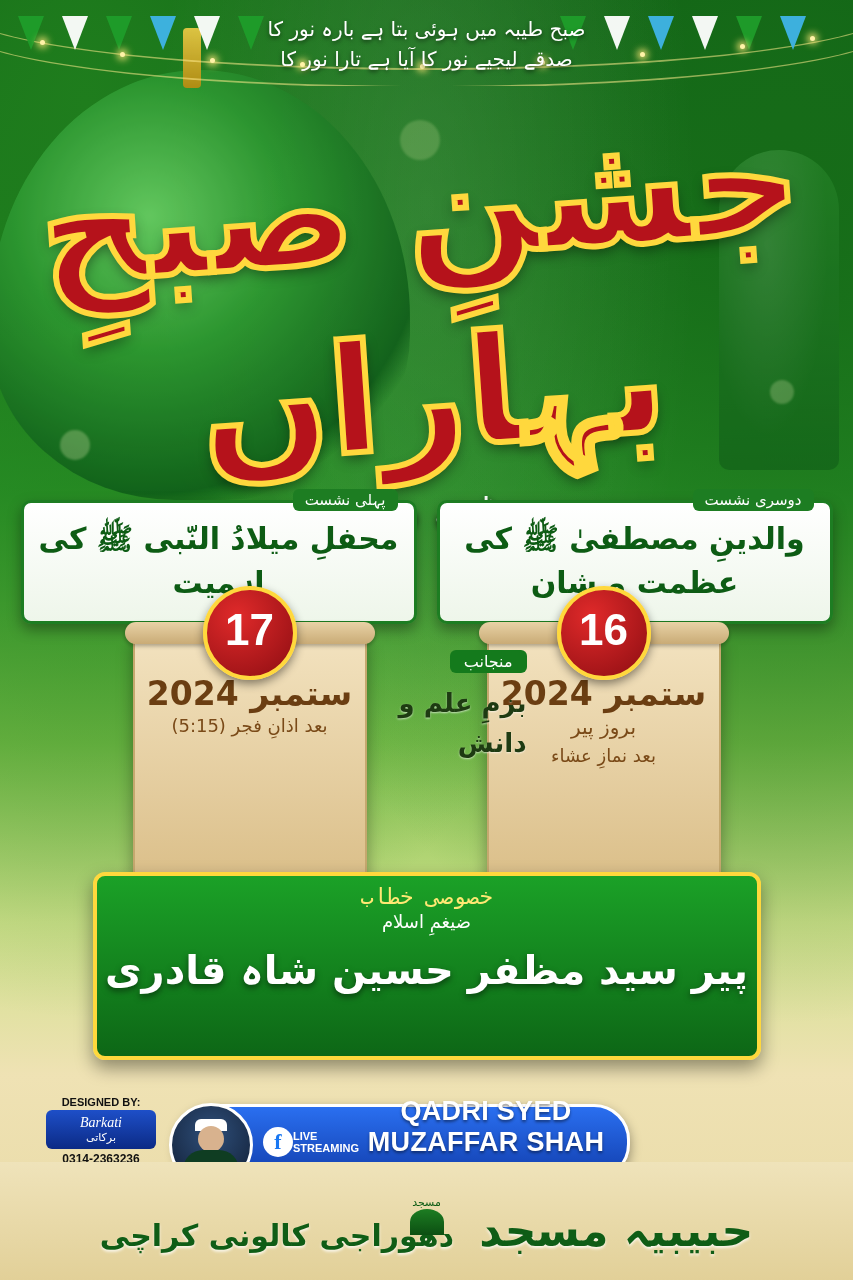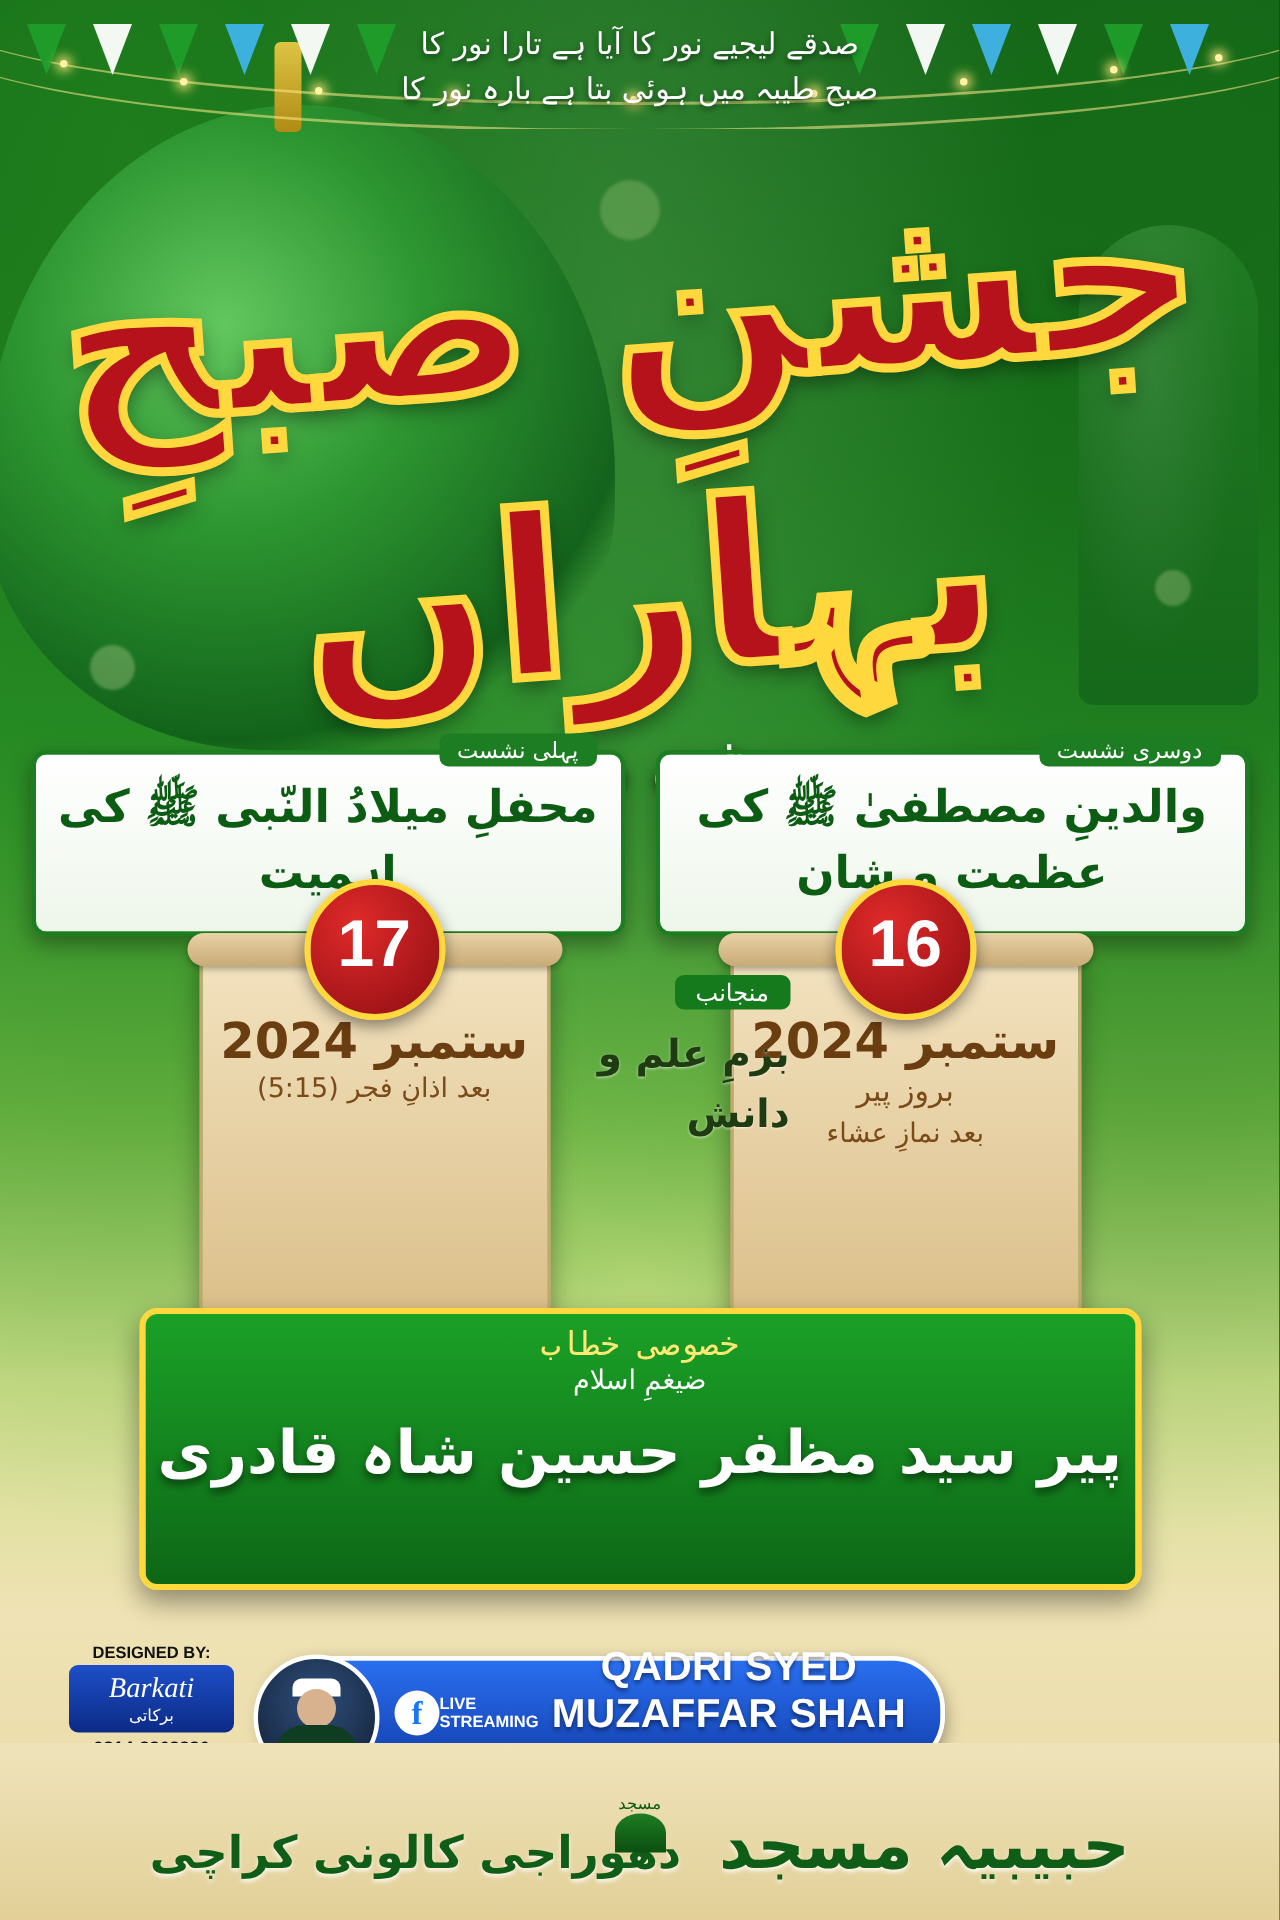--- a/index.html
+++ b/index.html
@@ -170,21 +170,21 @@
 
   
   .designer{
     position:absolute;left:46px;top:1096px;width:110px;text-align:center;
   }
   .designer .dby{font-size:11px;font-weight:bold;color:#111;}
   .designer .card{
     background:linear-gradient(to bottom,#1e4fc8,#0b2a85);
     border-radius:6px;color:#fff;padding:5px 2px;margin-top:2px;
   }
-  .designer .brand{font-family:"Liberation Serif",serif;font-style:italic;font-size:19px;}
+  .designer .brand{font-family:"Liberation Serif",serif;font-style:italic;font-size:14px;}
   .designer .brand-ur{font-size:11px;font-family:"DejaVu Sans",sans-serif;}
   .designer .phone{font-size:12px;font-weight:bold;color:#111;margin-top:3px;}
 
   
   .livebar{
     position:absolute;left:176px;top:1104px;width:448px;height:70px;
     background:linear-gradient(to bottom,#2a6ff0,#123fae);
     border:3px solid #ffffff;border-radius:36px;
     box-shadow:0 5px 12px rgba(0,0,0,.4);
     display:flex;align-items:center;
@@ -266,22 +266,22 @@
     <div class="lamp" style="left:640px;top:52px;"></div>
     <div class="lamp" style="left:740px;top:44px;"></div>
     <div class="lamp" style="left:810px;top:36px;"></div>
   </div>
 
   <div class="bokeh" style="left:60px;top:430px;width:30px;height:30px;background:rgba(255,255,200,.25);"></div>
   <div class="bokeh" style="left:770px;top:380px;width:24px;height:24px;background:rgba(255,255,200,.22);"></div>
   <div class="bokeh" style="left:400px;top:120px;width:40px;height:40px;background:rgba(255,255,190,.18);"></div>
 
   <div class="couplet">
+    <div>صبح طیبہ میں ہوئی بتا ہے بارہ نور کا</div>
     <div>صدقے لیجیے نور کا آیا ہے تارا نور کا</div>
-    <div>صبح طیبہ میں ہوئی بتا ہے بارہ نور کا</div>
   </div>
 
   <div class="title-wrap">
     <div class="title-main">جشنِ صبحِ بہاراں</div>
     <div class="title-sub">بڑی رات</div>
   </div>
 
   <div class="sessions">
     <div class="session">
       <div class="tag">دوسری نشست</div>

